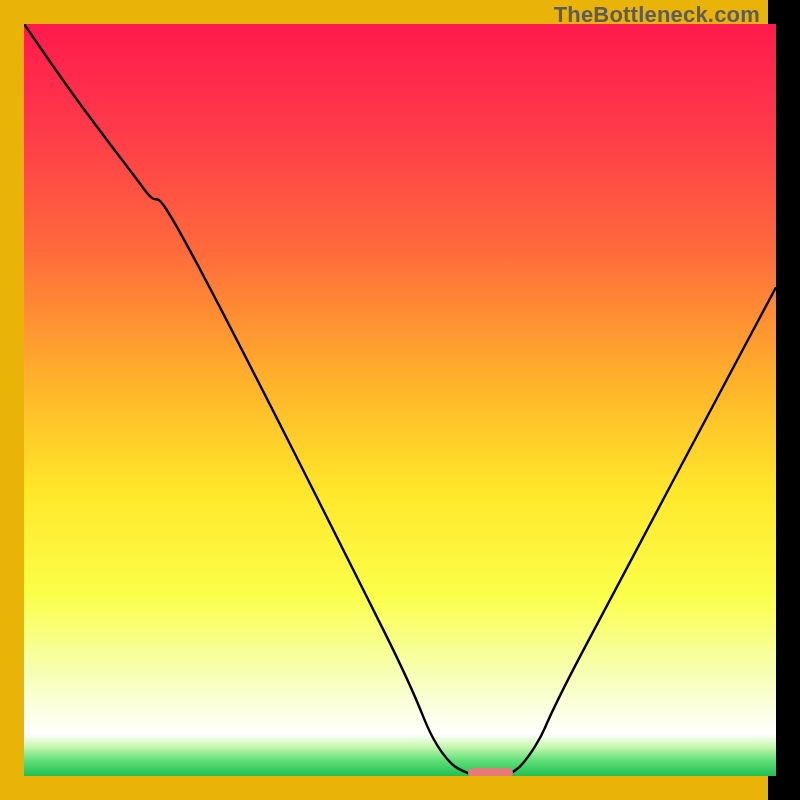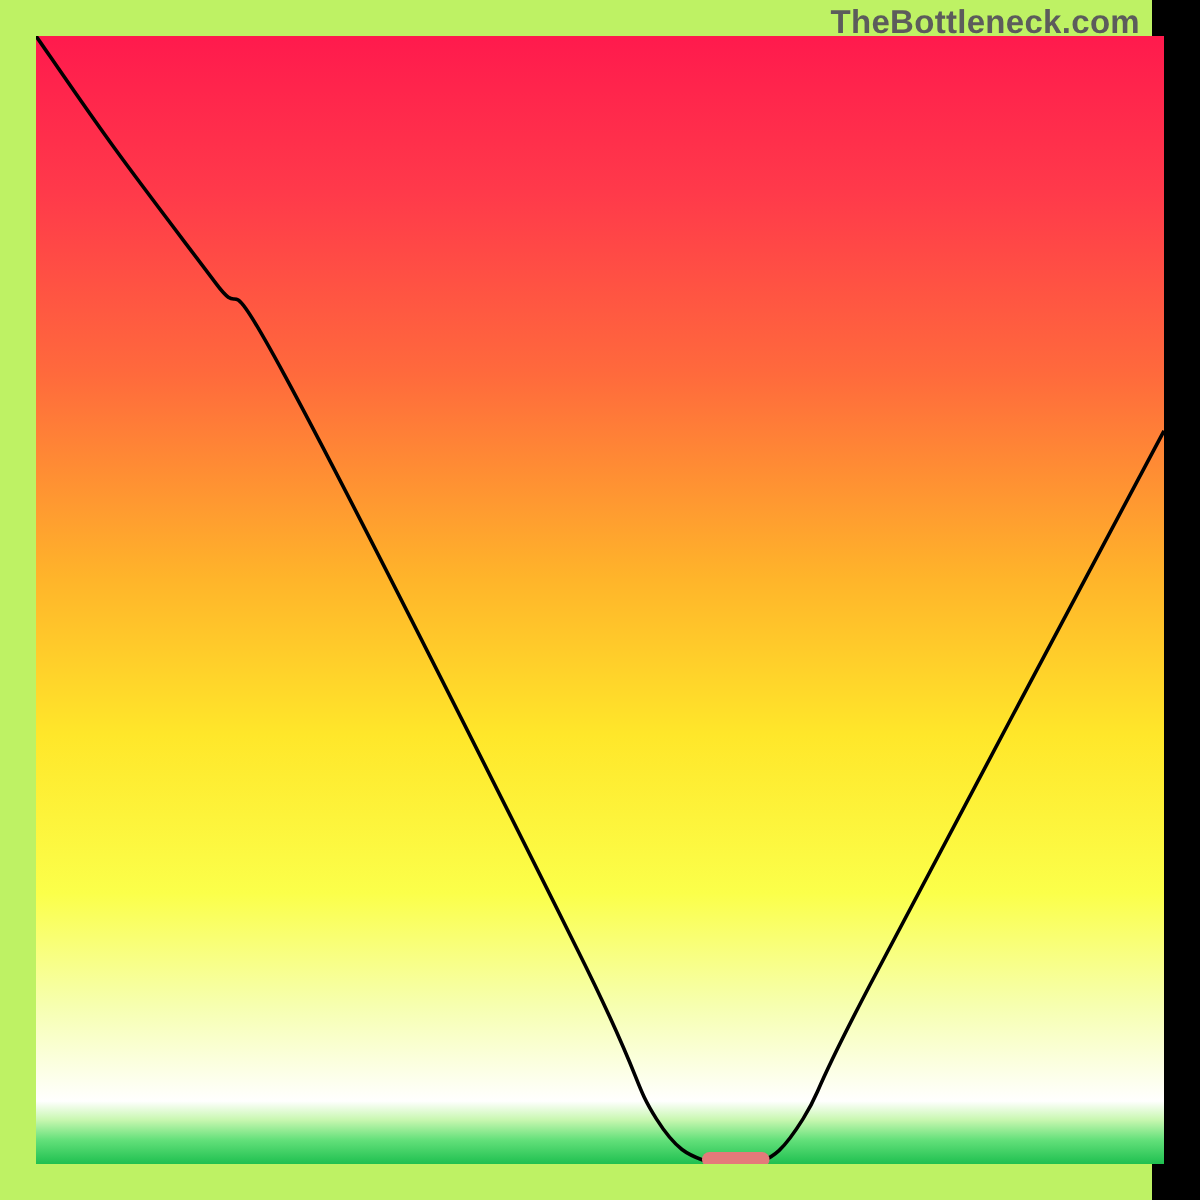--- a/index.html
+++ b/index.html
@@ -7,21 +7,21 @@
     padding: 0;
     width: 800px;
     height: 800px;
     background: #000;
     font-family: Arial, Helvetica, sans-serif;
   }
   .frame {
     position: relative;
     width: 768px;
     height: 800px;
-    background: #bef264;
+    background: #eab308;
   }
   .watermark {
     position: absolute;
     top: 2px;
     right: 8px;
     color: #5c5c5c;
     font-size: 22px;
     font-weight: 600;
     letter-spacing: 0.2px;
     z-index: 20;

